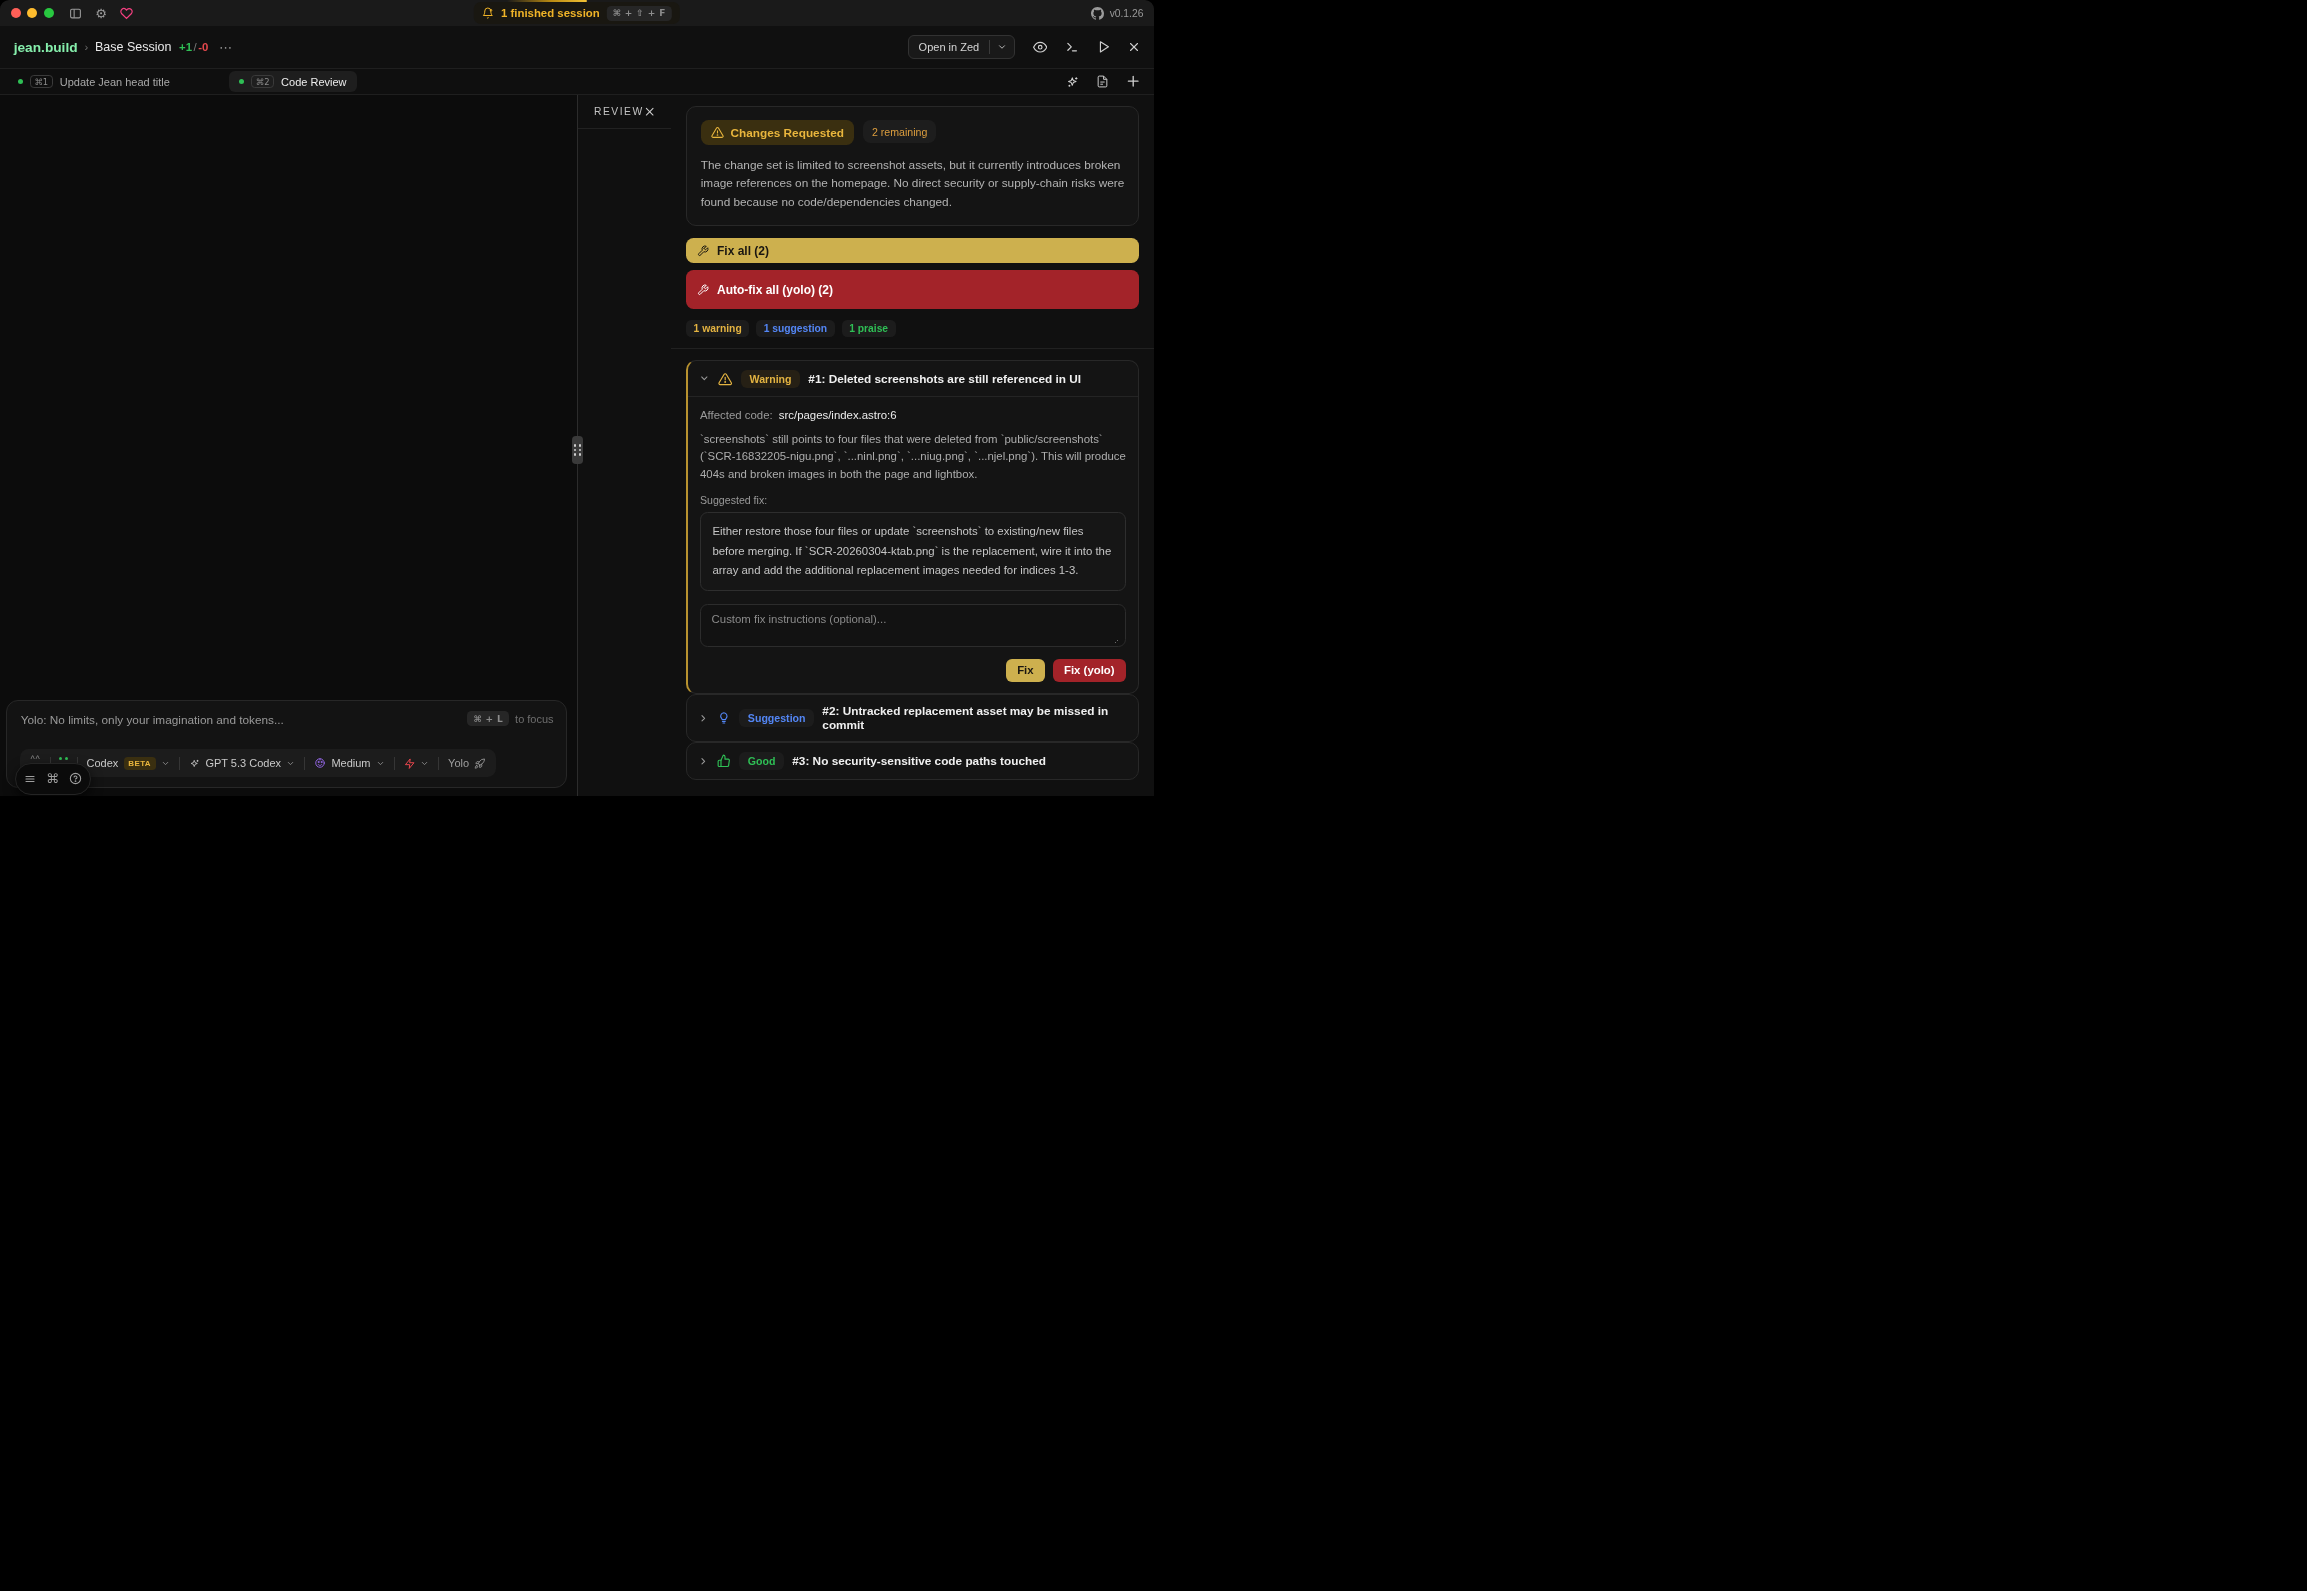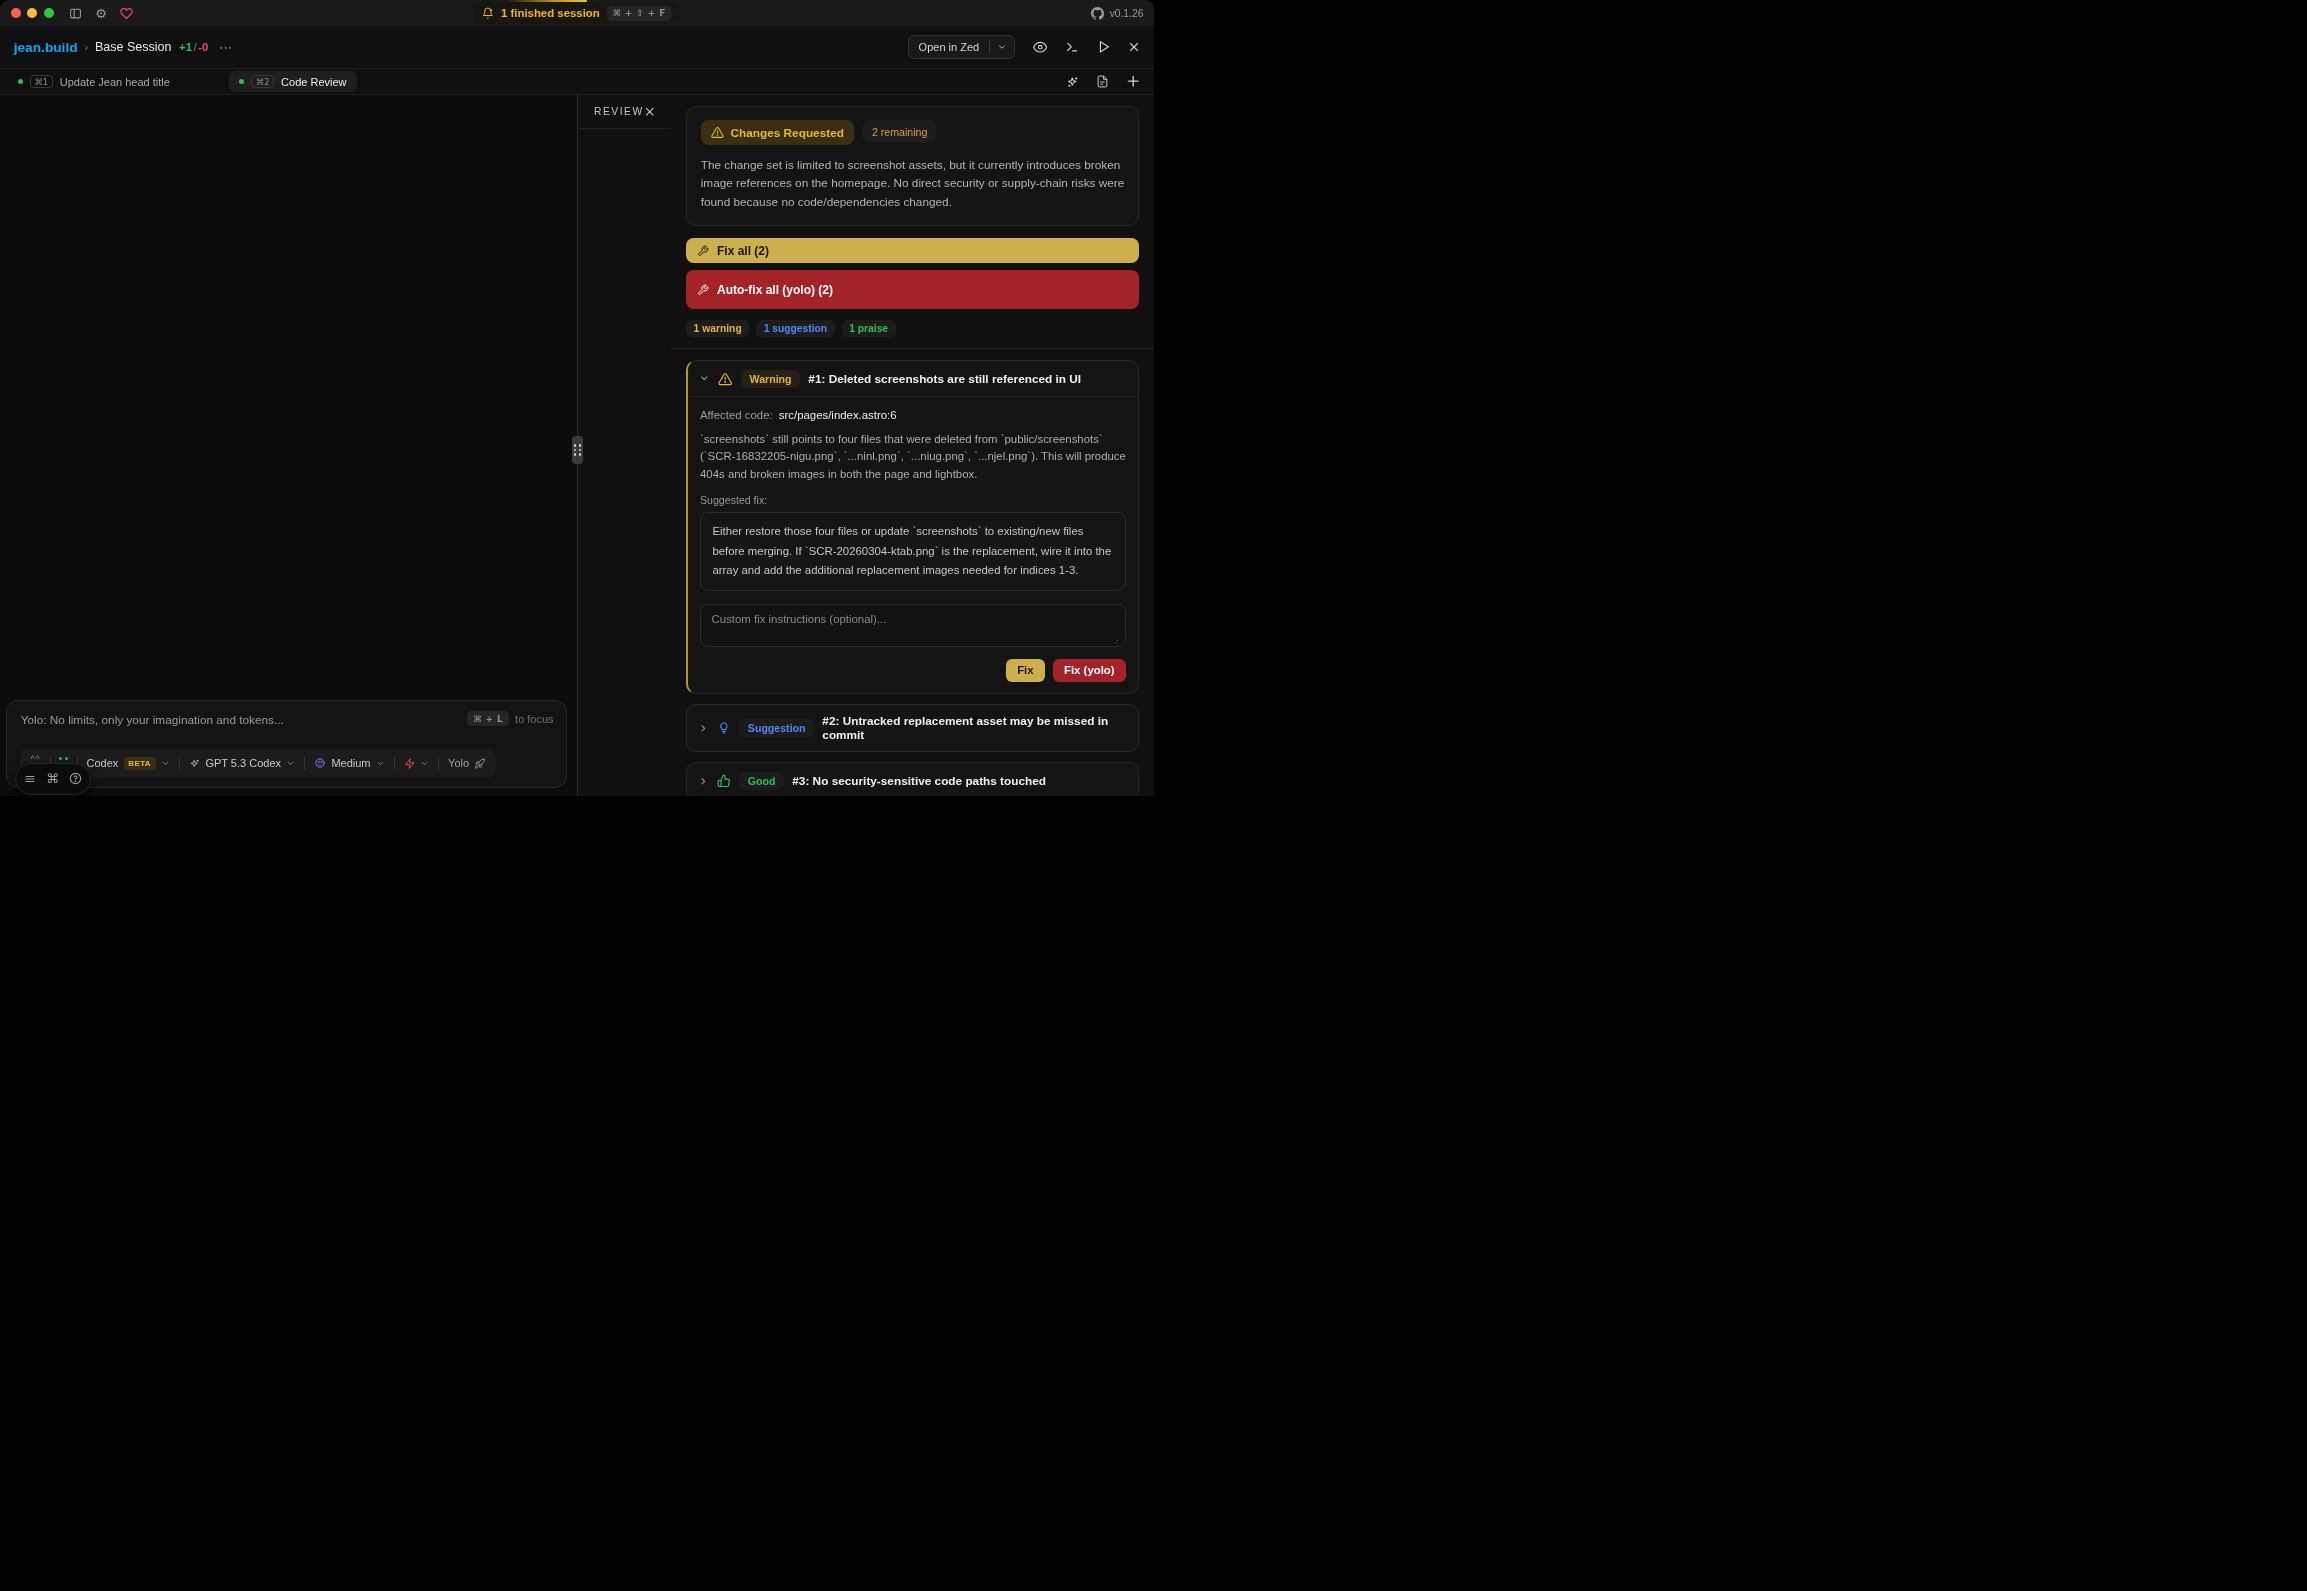--- a/index.html
+++ b/index.html
@@ -16,21 +16,21 @@
   .osbar-icons { display:flex; align-items:center; gap:13px; margin-left:15px; color:#9a9a9a; }
   .osbar-icons .icon { display:inline-flex; }
   .streak { position:absolute; top:0; left:507px; width:80px; height:2.3px; border-radius:1.5px; background:linear-gradient(90deg, rgba(150,110,10,0), #b98a12 55%, #f3c235); }
   .session-pill { position:absolute; left:50%; top:2.3px; transform:translateX(-50%); display:flex; align-items:center; gap:6.8px; background:#191711; border-radius:6.8px; padding:3.8px 8.4px; }
   .session-pill .txt { color:#f0b428; font-size:11.4px; font-weight:600; }
   .kbd-badge { background:#262626; border-radius:4.6px; padding:2.3px 6px; color:#8d8d8d; font-size:9px; font-weight:600; letter-spacing:0.4px; }
   .os-right { margin-left:auto; display:flex; align-items:center; gap:6px; color:#9a9a9a; font-size:10.3px; }
 
   
   .title-bar { height:42px; background:#101010; display:flex; align-items:center; padding:0 13.7px; flex:0 0 auto; }
-  .app-name { font-size:13.7px; font-weight:700; color:#0ea5e9; }
+  .app-name { font-size:13.7px; font-weight:700; color:#86efac; }
   .crumb-sep { color:#6d6d6d; margin:0 6.8px; font-size:11.4px; }
   .session-name { font-size:12.5px; color:#e8e8e8; }
   .diff { margin-left:7.6px; font-size:11.4px; font-weight:600; }
   .diff .add{ color:#2fbf55; } .diff .slash{ color:#7a7a7a; font-weight:400; padding:0 1.5px; } .diff .del{ color:#e5484d; }
   .more-dots { margin-left:10.6px; color:#8d8d8d; font-size:13px; letter-spacing:0.8px; }
   .title-right { margin-left:auto; display:flex; align-items:center; gap:18px; }
   .open-zed { display:flex; align-items:center; background:#191919; border:0.8px solid #323232; border-radius:6px; height:23.5px; overflow:hidden; }
   .open-zed .lbl { padding:0 10px; font-size:11px; color:#d6d6d6; }
   .open-zed .sep { width:0.8px; height:13.7px; background:#3a3a3a; }
   .open-zed .chev { padding:0 6.8px; display:flex; align-items:center; color:#b5b5b5; }
@@ -71,21 +71,21 @@
   .btn-red { background:#a32329; color:#fff; }
   .fix-all { margin-top:12px; height:25px; }
   .autofix-all { margin-top:6.8px; height:39px; }
 
   .counts-row { display:flex; gap:6.8px; margin-top:10.6px; }
   .count-pill { background:#1c1c1c; border-radius:5.3px; padding:3px 7.6px; font-size:10.3px; font-weight:600; }
   .count-pill.warn { color:#e3b341; } .count-pill.sugg { color:#5386f5; } .count-pill.praise { color:#2fbf55; }
 
   .section-divider { border:none; border-top:0.8px solid #212121; margin:11.4px -15px 11.4px -15px; }
 
-  .issue-card { margin-bottom:10px; }
+  .issue-card { }
   .issue-card.warning { border-left:2.3px solid #b8922f; }
   .issue-head { display:flex; align-items:center; gap:8.4px; padding:8.4px 11.4px; }
   .issue-chevron { color:#9a9a9a; display:inline-flex; }
   .pill-type { background:#262015; color:#e3b341; border-radius:6px; padding:3px 8.4px; font-size:10.6px; font-weight:600; }
   .pill-type.blue { background:#1c1c1c; color:#5386f5; }
   .pill-type.green { background:#1c1c1c; color:#2fbf55; }
   .issue-title { color:#f0f0f0; font-size:11.8px; font-weight:600; }
   .issue-body { border-top:0.8px solid #242424; padding:11.4px 12px 11.4px 12px; }
   .affected { color:#9a9a9a; font-size:11.4px; }
   .affected .code { color:#ececec; margin-left:3px; }

